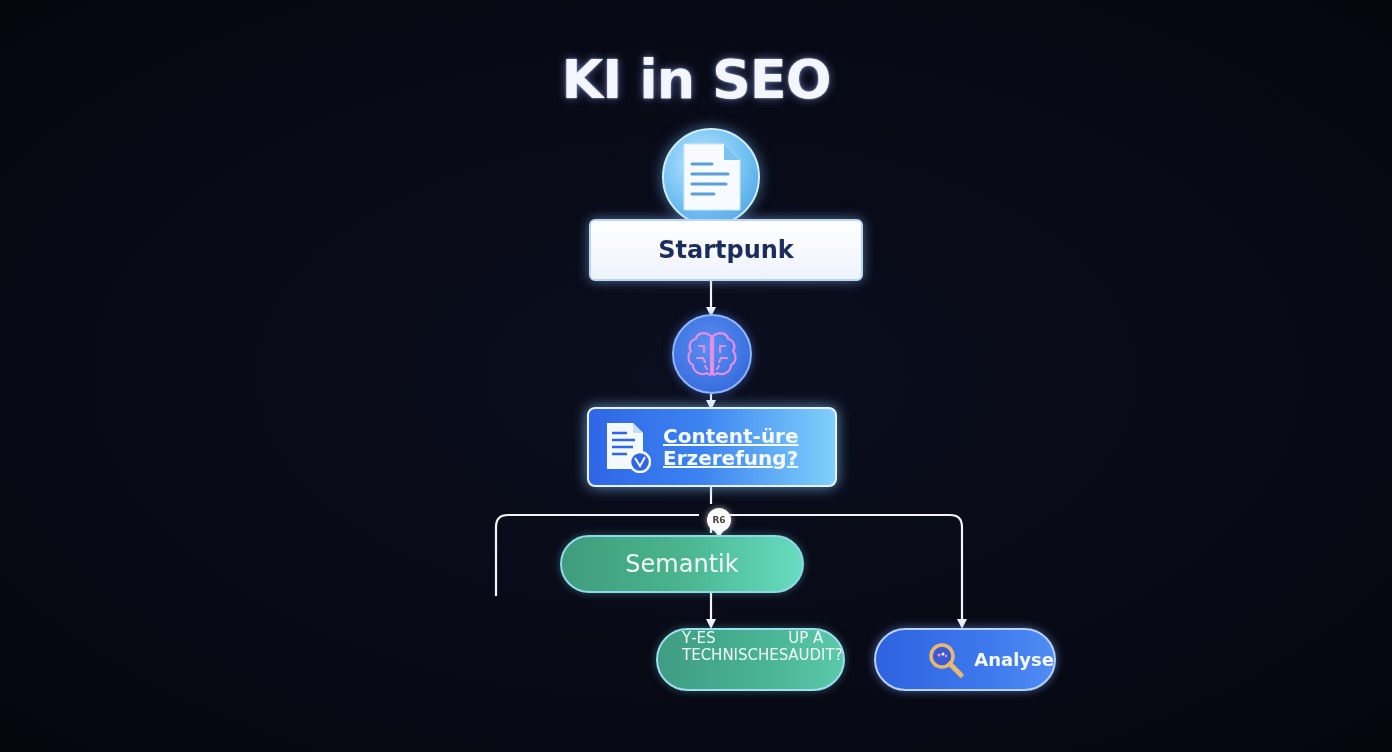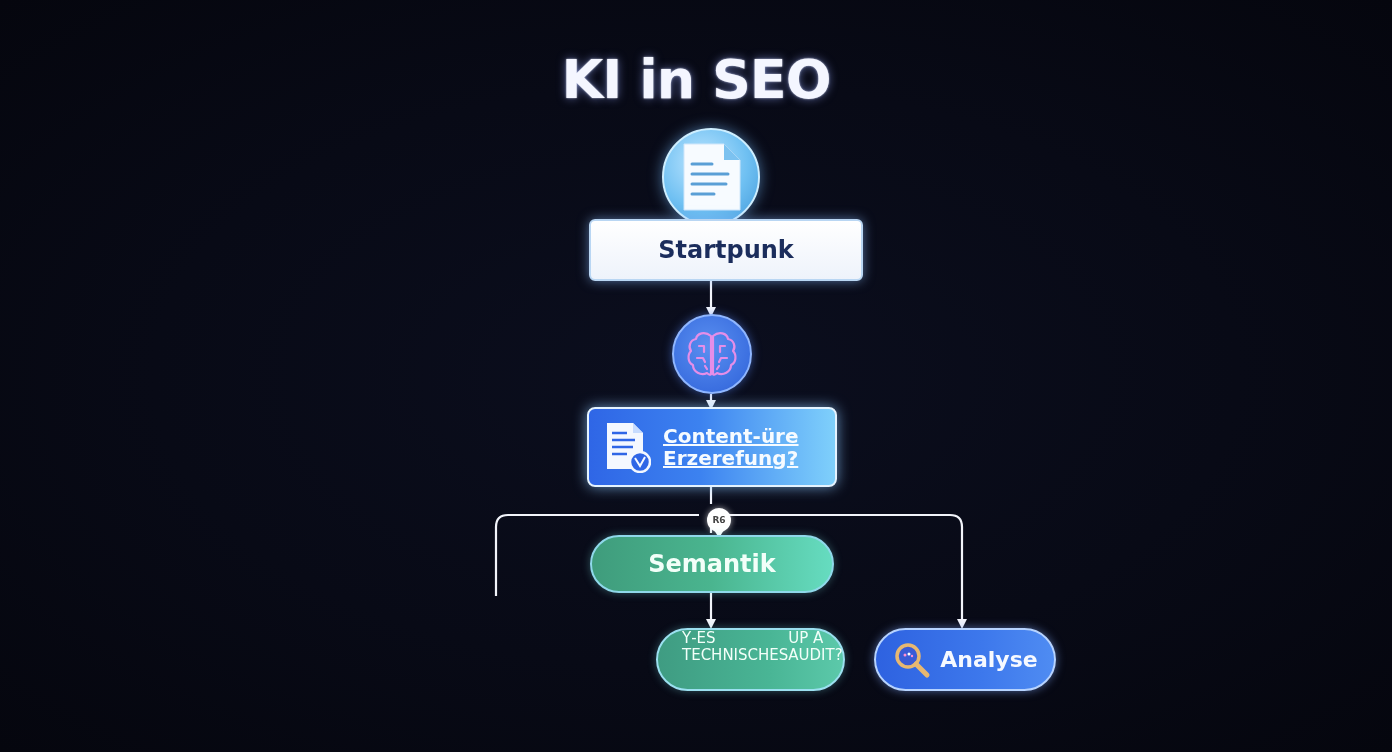--- a/index.html
+++ b/index.html
@@ -116,30 +116,30 @@
     .badge::after {
       content: "";
       position: absolute;
       bottom: -6px;
       left: 7px;
       border-left: 5px solid transparent;
       border-right: 5px solid transparent;
       border-top: 8px solid #ffffff;
     }
     .semantik {
-      left: 590px;
+      left: 560px;
       top: 535px;
       width: 244px;
       height: 58px;
       border-radius: 29px;
       background: linear-gradient(90deg, #3f9c7c 0%, #4ab58f 50%, #66dcc0 100%);
       border: 2px solid #8fd8ea;
       box-shadow: 0 0 8px rgba(120, 220, 220, 0.35);
       font-size: 24px;
-      font-weight: bold;
+      font-weight: normal;
       color: #f2fff9;
     }
     .technisch {
       left: 656px;
       top: 628px;
       width: 189px;
       height: 63px;
       border-radius: 32px;
       background: linear-gradient(90deg, #3f9c82 0%, #49b595 60%, #5cc9aa 100%);
       border: 2px solid #9be0f0;
@@ -154,23 +154,24 @@
     .analyse {
       left: 874px;
       top: 628px;
       width: 182px;
       height: 63px;
       border-radius: 32px;
       background: linear-gradient(90deg, #2e62e0 0%, #3d78ec 60%, #4f8cf2 100%);
       border: 2px solid #b6d3ff;
       box-shadow: 0 0 10px rgba(130, 170, 255, 0.55);
       gap: 8px;
-      font-size: 22px;
+      font-size: 18px;
       font-weight: bold;
       color: #f6f9ff;
+      justify-content: flex-end;
     }
   </style>
 </head>
 <body>
 
 <div class="canvas">
 
   <div class="title">KI in SEO</div>
 
   <svg class="lines" viewBox="0 0 1392 752">

